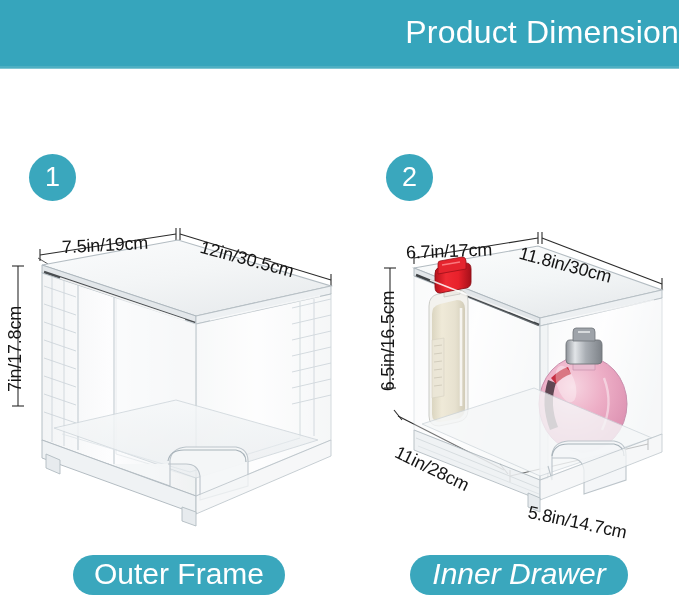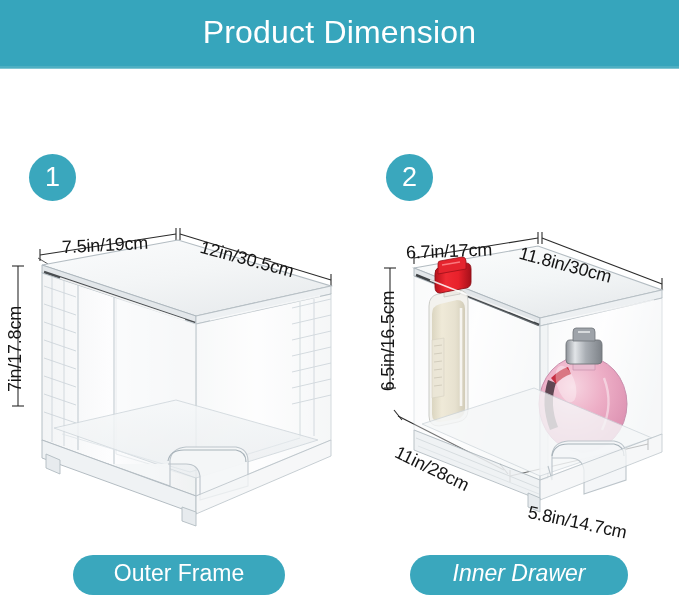--- a/index.html
+++ b/index.html
@@ -18,21 +18,21 @@
 
   
   .header-banner {
     position: absolute;
     left: 0; top: 0;
     width: 679px;
     height: 68px;
     background: #36a5bc;
     display: flex;
     align-items: center;
-    justify-content: center;
+    justify-content: flex-end;
     box-sizing: border-box;
   }
   .header-title {
     color: #ffffff;
     font-size: 32px;
     font-weight: 400;
     letter-spacing: 0.2px;
     line-height: 1;
     padding-bottom: 4px;
   }
@@ -93,21 +93,21 @@
   .dim-r-dd { left: 400px; top: 443px; transform: rotate(26deg); transform-origin: left top; }
   .dim-r-bw { left: 530px; top: 503px; transform: rotate(12deg); transform-origin: left top; }
 
   
   .pill {
     position: absolute;
     height: 40px;
     border-radius: 20px;
     background: #3aa7bd;
     color: #ffffff;
-    font-size: 23px;
+    font-size: 30px;
     display: flex;
     align-items: center;
     justify-content: center;
     line-height: 1;
     box-sizing: border-box;
     padding-bottom: 3px;
   }
   .pill-left  { left: 73px;  top: 555px; width: 212px; }
   .pill-right { left: 410px; top: 555px; width: 218px; font-style: italic; }
 </style>

